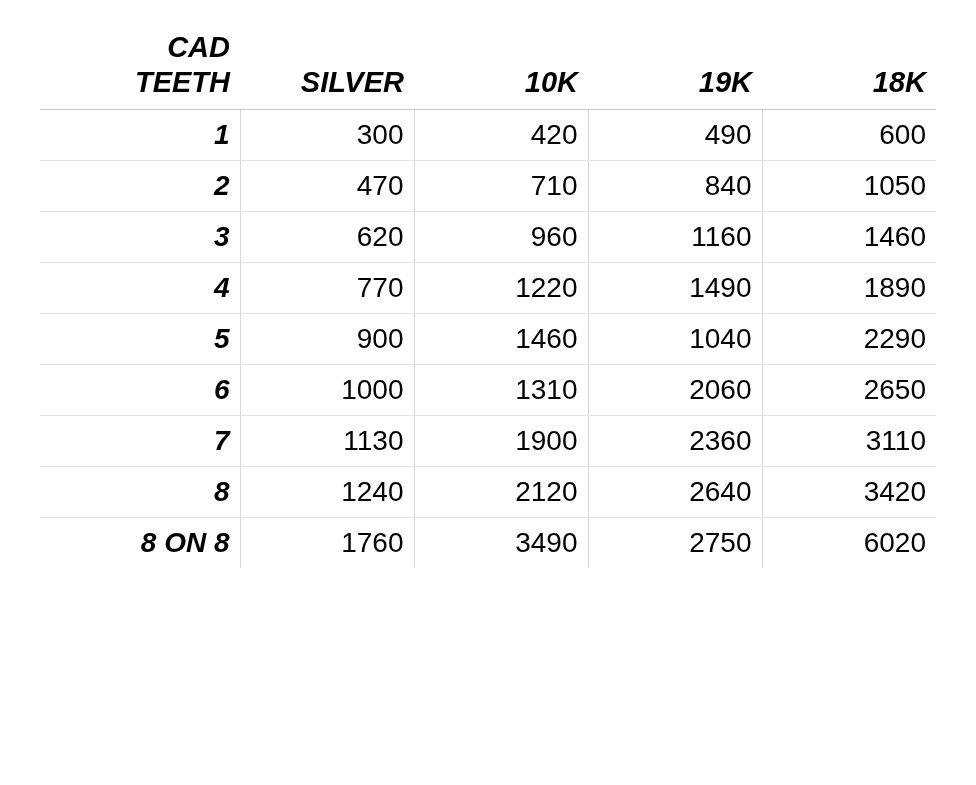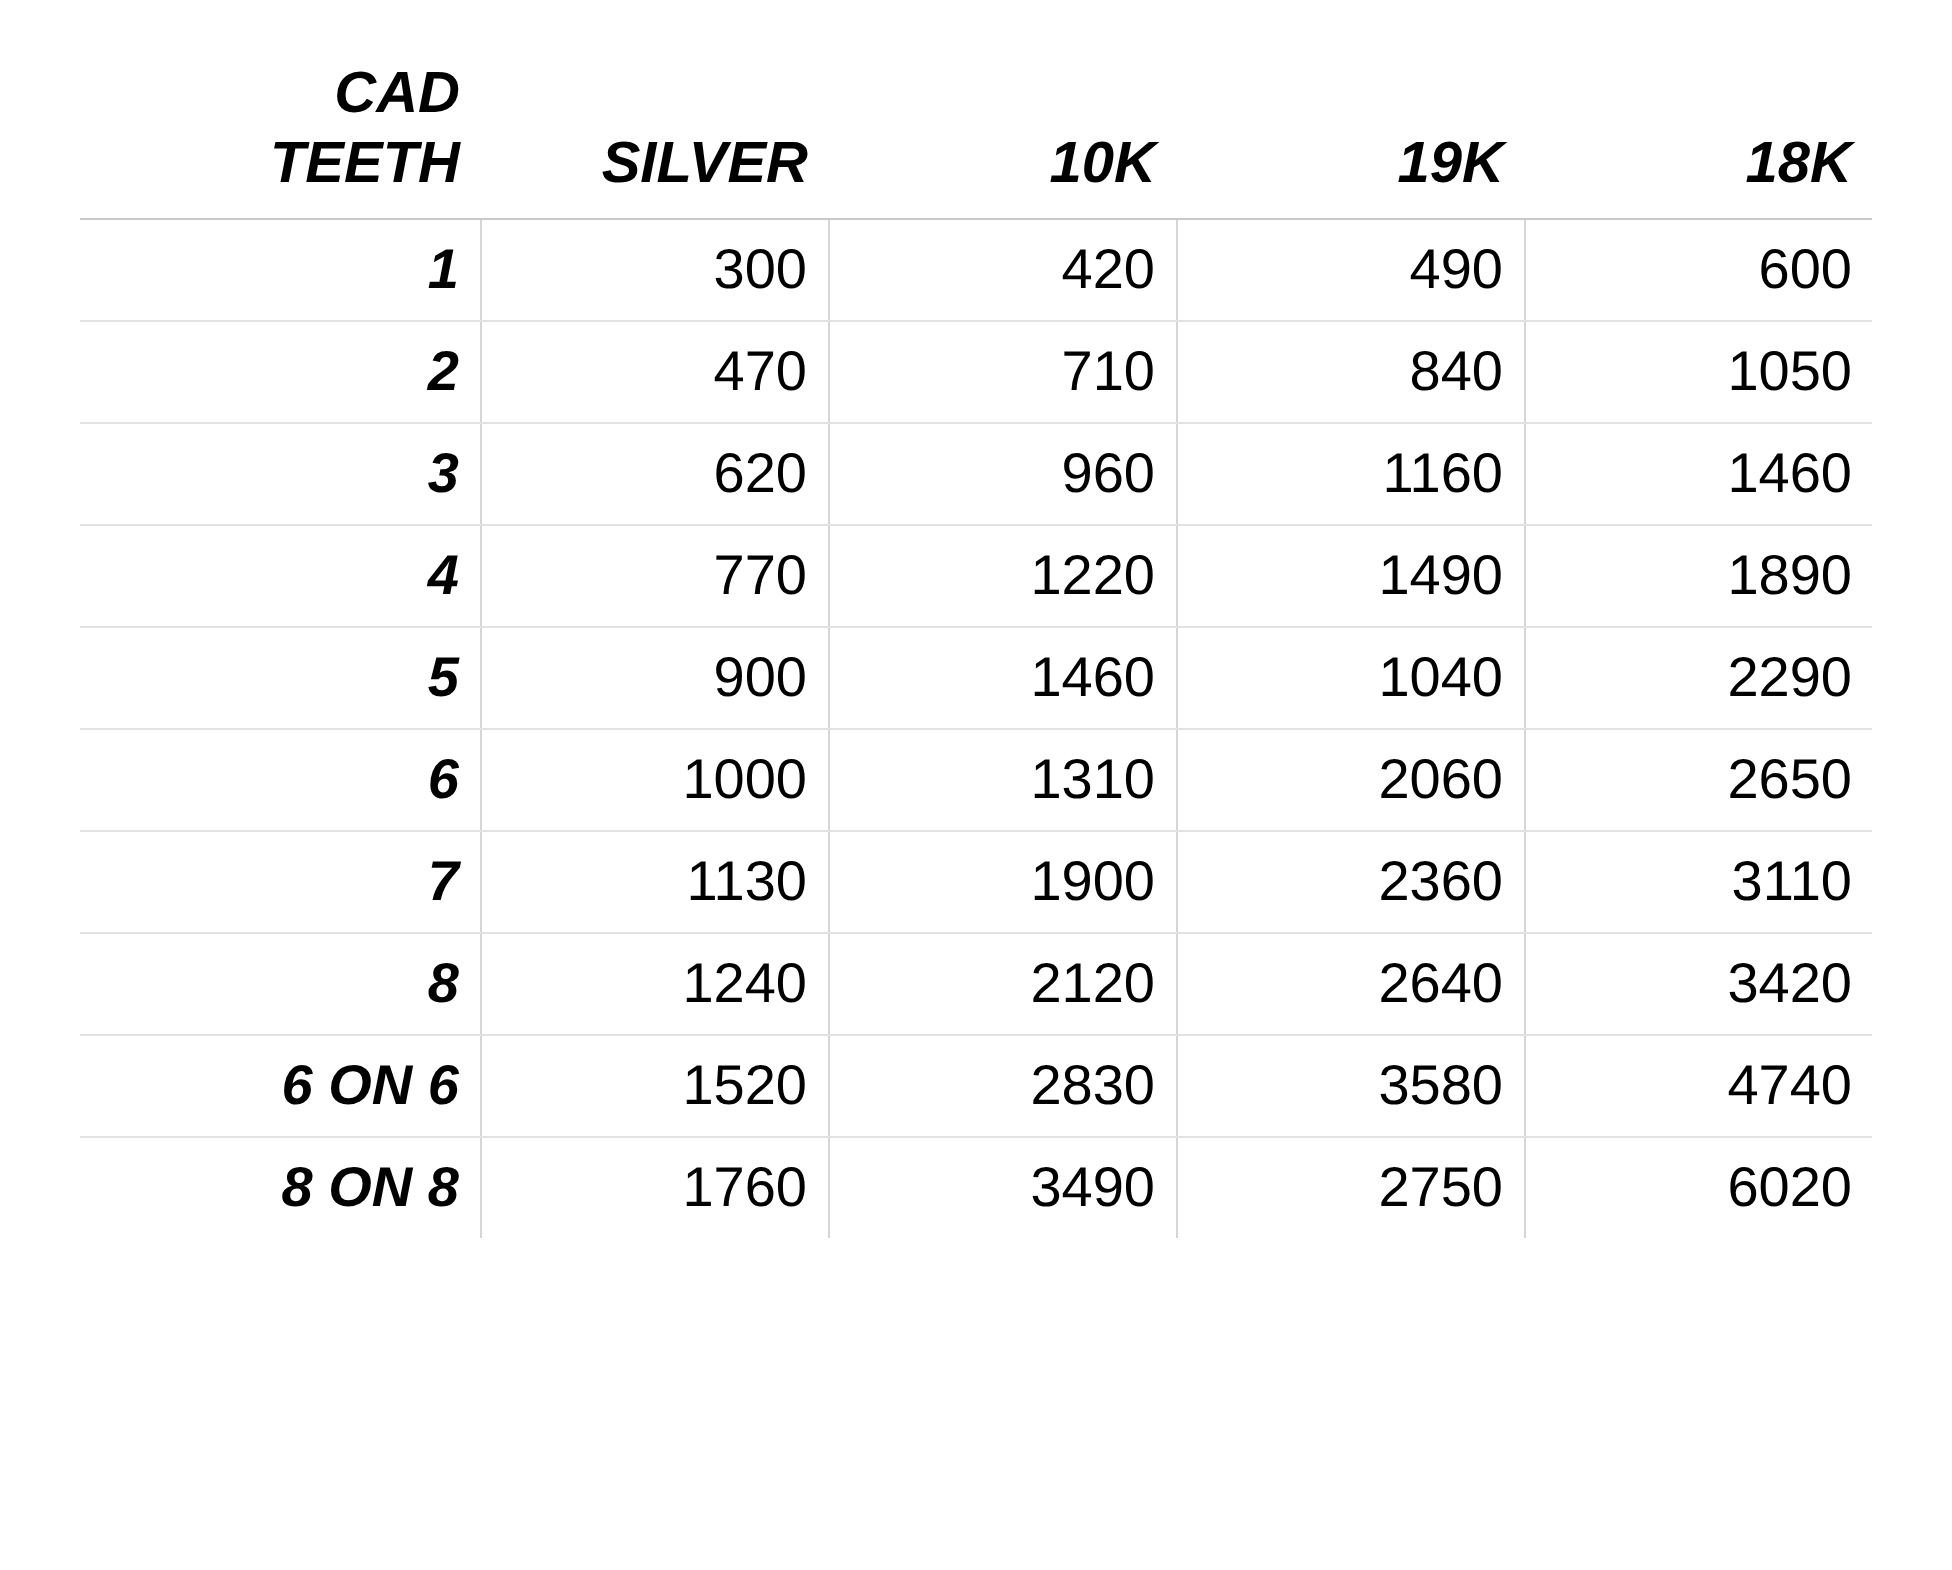--- a/index.html
+++ b/index.html
@@ -141,27 +141,20 @@
         <td class="val last">3110</td>
       </tr>
       <tr class="data-row">
         <td class="row-label">8</td>
         <td class="val">1240</td>
         <td class="val">2120</td>
         <td class="val">2640</td>
         <td class="val last">3420</td>
       </tr>
       <tr class="data-row">
-        <td class="row-label">6 ON 6</td>
-        <td class="val">1520</td>
-        <td class="val">2830</td>
-        <td class="val">3580</td>
-        <td class="val last">4740</td>
-      </tr>
-      <tr class="data-row">
         <td class="row-label">8 ON 8</td>
         <td class="val">1760</td>
         <td class="val">3490</td>
         <td class="val">2750</td>
         <td class="val last">6020</td>
       </tr>
     </tbody>
   </table>
 </div>
 

